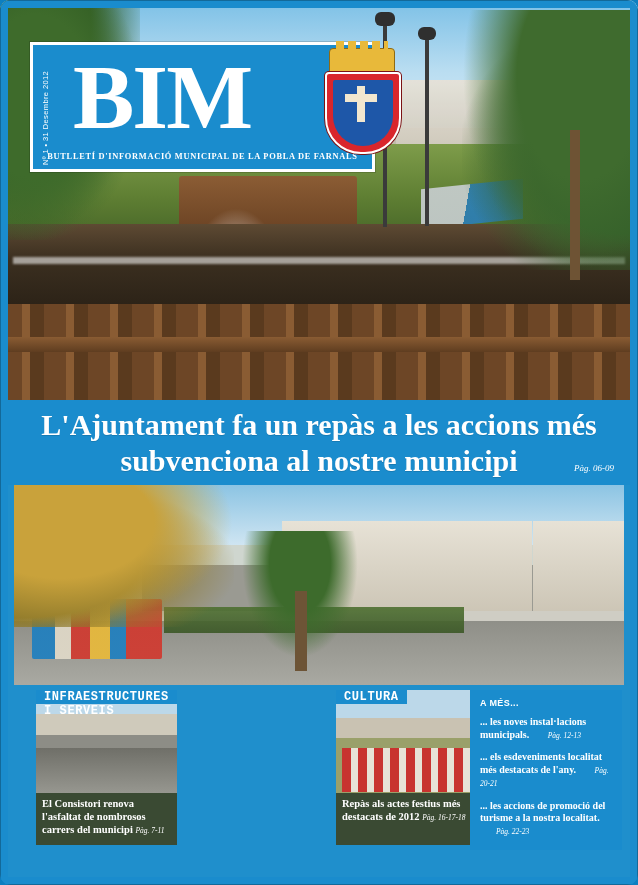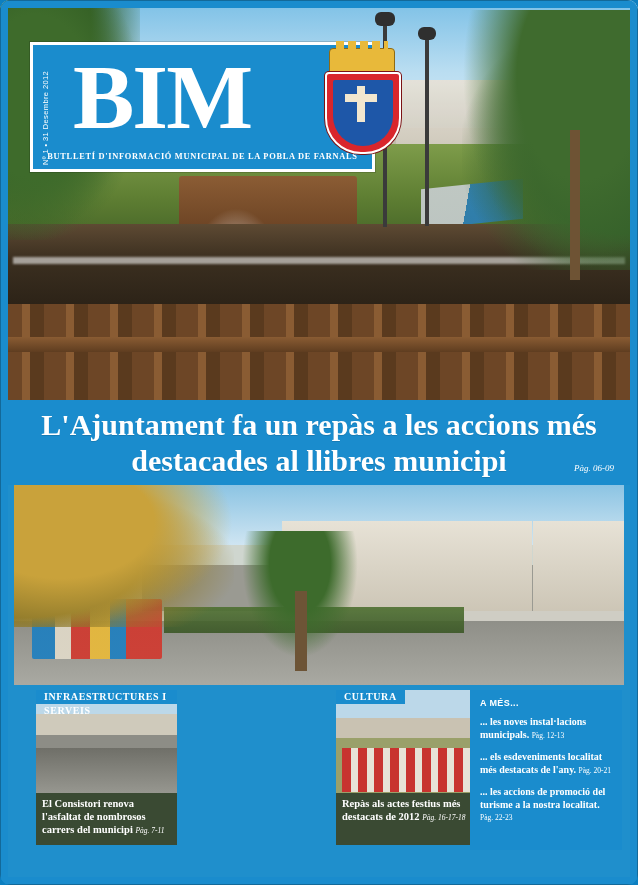--- a/index.html
+++ b/index.html
@@ -153,39 +153,39 @@
   .ph1:after{content:"";position:absolute;left:0;bottom:0;width:100%;height:46%;
     background:linear-gradient(#6f6f68,#9b9b94);}
   .ph2{background:linear-gradient(#e9e3d5 0 34%,#6d7a8c 34% 46%,#4f5a6b 46% 100%);}
   .ph2:after{content:"";position:absolute;left:6%;bottom:4%;width:88%;height:46%;
     background:repeating-linear-gradient(0deg,#3e4a5c 0 6px,#59657a 6px 12px);}
   .ph3{background:linear-gradient(#bcd8e9 0 26%,#c9c2b2 26% 44%,#9aa06a 44% 100%);}
   .ph3:after{content:"";position:absolute;left:4%;bottom:6%;width:92%;height:40%;
     background:repeating-linear-gradient(90deg,#c8332f 0 9px,#e7e2d6 9px 16px);}
   .card .tag{
     position:absolute;left:0;top:0;height:14px;padding:0 8px;
-    background:#1a8ccd;color:#fff;font-size:10px;font-weight:bold;letter-spacing:.6px;
-    line-height:14px;font-family:Liberation Serif, serif;
+    background:#1a8ccd;color:#fff;font-size:12px;font-weight:bold;letter-spacing:.6px;
+    line-height:14px;font-family:Liberation Mono, monospace;
   }
   .card .cap{
     position:absolute;left:0;bottom:0;width:100%;height:52px;padding:4px 6px 0 6px;
     box-sizing:border-box;color:#fff;font-size:10.5px;line-height:13px;font-weight:bold;
     background:#3a4a33;
   }
   .card .cap .pg{font-size:7.5px;font-style:italic;font-weight:normal;}
 
   
   .more{
     position:absolute;left:470px;top:690px;width:152px;height:160px;
     background:#1a8ccd;color:#ffffff;padding:8px 10px;box-sizing:border-box;
   }
   .more .mtitle{font-size:9px;font-weight:bold;letter-spacing:.4px;margin-bottom:8px;
     font-family:"Liberation Sans", sans-serif;}
   .more .mitem{font-size:10px;line-height:12.5px;font-weight:bold;margin-bottom:9px;}
-  .more .mitem .pg{font-size:7.5px;font-weight:normal;}
+  .more .mitem .pg{font-size:7.5px;font-style:italic;font-weight:normal;margin-left:16px;}
 
   
   .edge{position:absolute;left:0;top:0;width:638px;height:885px;pointer-events:none;
     box-shadow:inset 0 0 0 8px #1a8ccd;}
   .edge2{position:absolute;left:0;top:0;width:638px;height:885px;pointer-events:none;
     box-shadow:inset 0 0 0 1px rgba(0,0,0,.25);}
 </style>
 </head>
 <body>
 
@@ -212,21 +212,21 @@
     </div>
 
     <div class="crest">
       <div class="crown"></div>
       <div class="shield"></div>
       <div class="cross"></div>
     </div>
   </div>
 
   <div class="band">
-    <h1>L'Ajuntament fa un repàs a les accions més destacades al llibres municipi</h1>
+    <h1>L'Ajuntament fa un repàs a les accions més subvenciona al nostre municipi</h1>
     <div class="pag">Pàg. 06-09</div>
   </div>
 
   <div class="mid">
     <div class="sky2"></div>
     <div class="bldg b5"></div>
     <div class="bldg b1"></div>
     <div class="bldg b2"></div>
     <div class="bldg b3"></div>
     <div class="bldg b4"></div>

